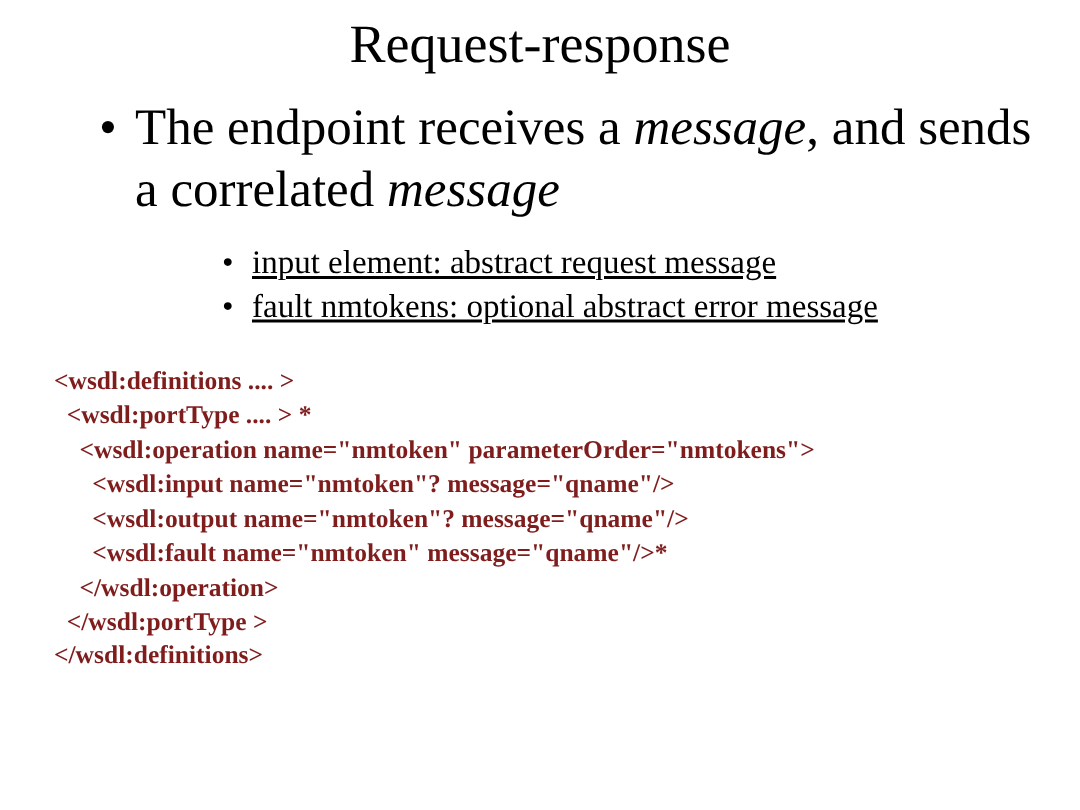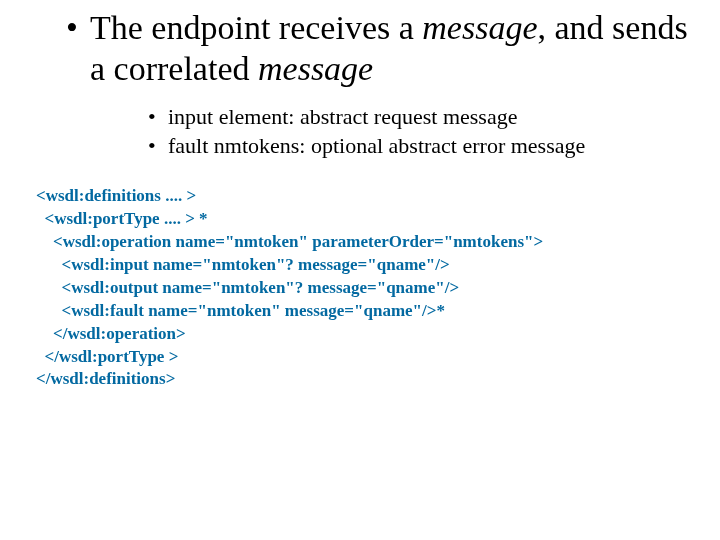--- a/index.html
+++ b/index.html
@@ -39,41 +39,43 @@
     }
     .sub-bullets {
       margin: 4px 0 24px 0;
       padding-left: 118px;
     }
     .sub-bullet {
       font-size: 22px;
       line-height: 1.35;
       text-indent: -20px;
       padding-left: 20px;
+      text-decoration: underline;
     }
     .sub-bullet .dot {
       display: inline-block;
       width: 20px;
       text-indent: 0;
     }
     .code-block {
       font-family: "Times New Roman", Times, serif;
       font-size: 17px;
       font-weight: bold;
-      color: #0369a1;
+      color: #7f1d1d;
       line-height: 1.35;
       white-space: pre;
       margin-top: 8px;
       margin-left: 6px;
     }
   </style>
 </head>
 <body>
 
 <div class="slide">
+  <h1 class="title">Request-response</h1>
 
   <div class="main-bullet">
     <span class="dot">•</span><span>The endpoint receives a </span><span class="italic">message</span><span>, and sends a correlated </span><span class="italic">message</span>
   </div>
 
   <div class="sub-bullets">
     <div class="sub-bullet">
       <span class="dot">•</span><span>input element: abstract request message</span>
     </div>
     <div class="sub-bullet">

